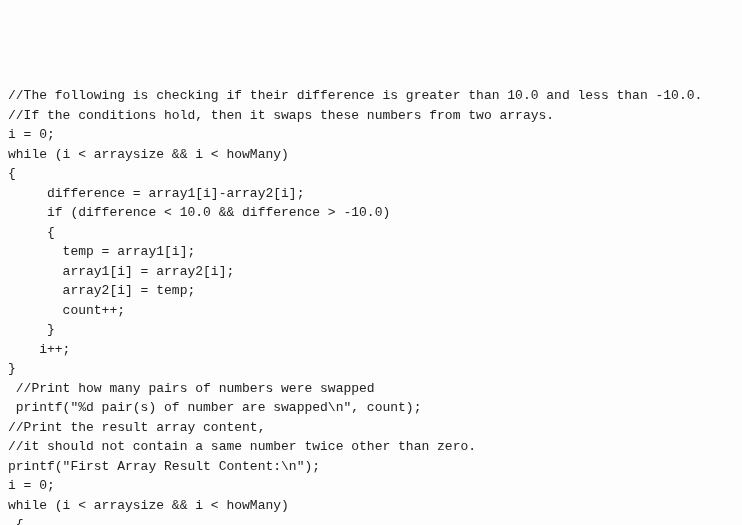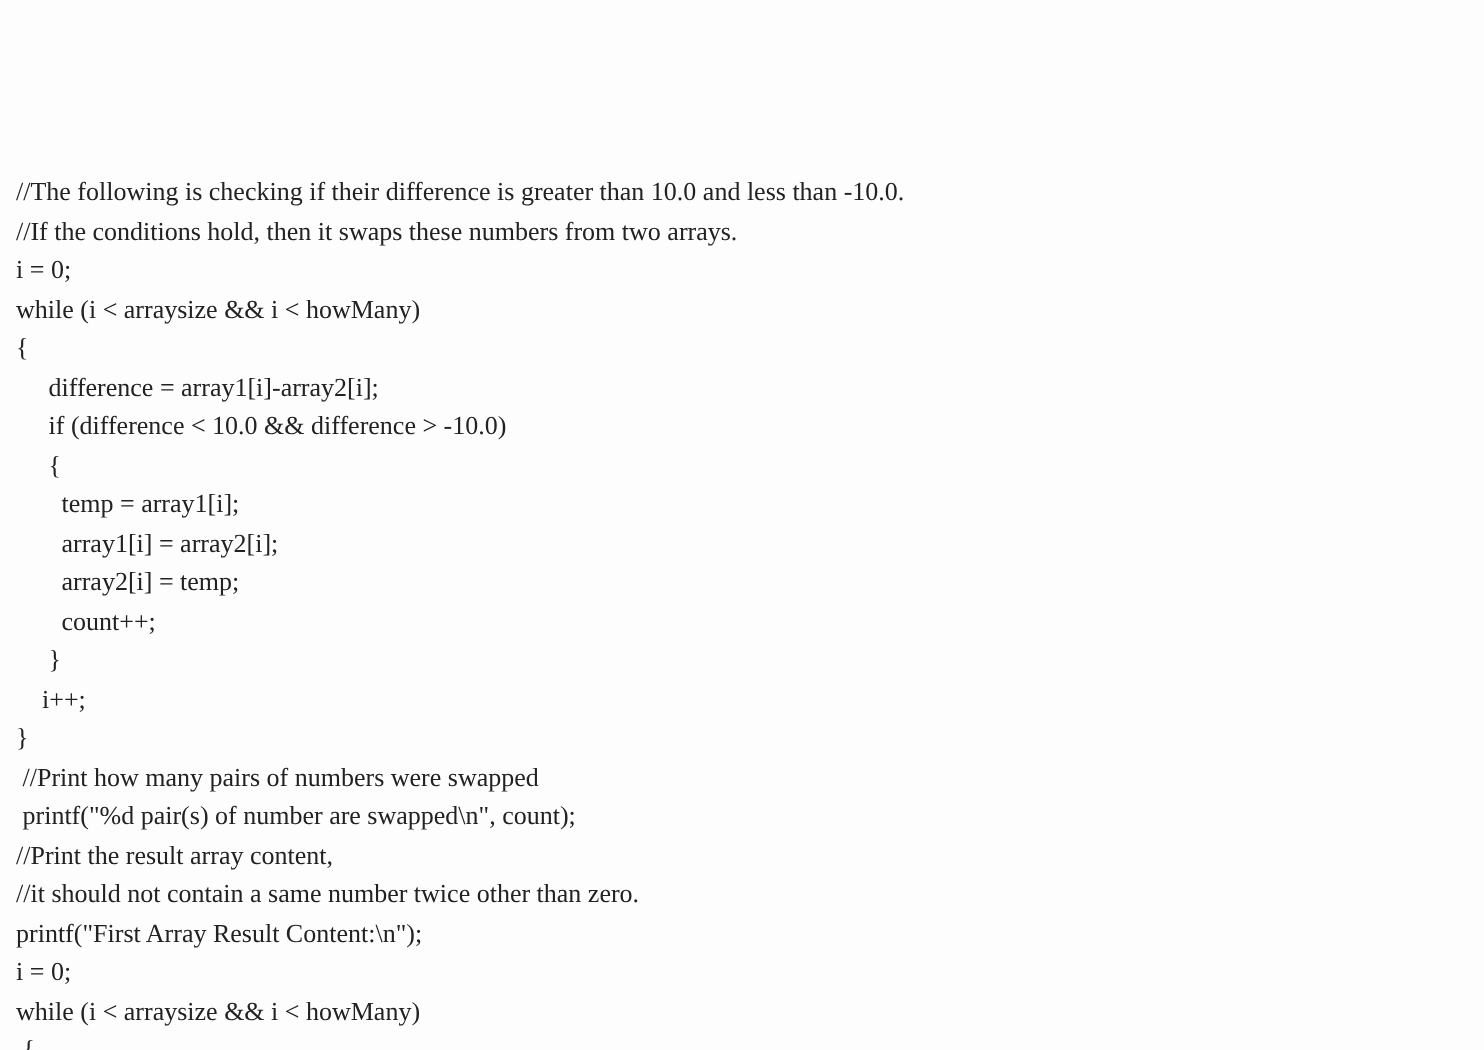--- a/index.html
+++ b/index.html
@@ -7,21 +7,20 @@
       padding: 8px;
       font-family: "Courier New", Courier, monospace;
       font-size: 13px;
       line-height: 1.5;
       background: #fdfdfd;
       color: #222;
       white-space: pre;
     }
     .code-line {
       display: block;
-      font-family: Liberation Serif, serif;
     }
   </style>
 </head>
 <body>
 
 
 
 <div><span class="code-line">//The following is checking if their difference is greater than 10.0 and less than -10.0.</span><span class="code-line">//If the conditions hold, then it swaps these numbers from two arrays.</span><span class="code-line">i = 0;</span><span class="code-line">while (i &lt; arraysize &amp;&amp; i &lt; howMany)</span><span class="code-line">{</span><span class="code-line">     difference = array1[i]-array2[i];</span><span class="code-line">     if (difference &lt; 10.0 &amp;&amp; difference &gt; -10.0)</span><span class="code-line">     {</span><span class="code-line">       temp = array1[i];</span><span class="code-line">       array1[i] = array2[i];</span><span class="code-line">       array2[i] = temp;</span><span class="code-line">       count++;</span><span class="code-line">     }</span><span class="code-line">    i++;</span><span class="code-line">}</span><span class="code-line"></span><span class="code-line"> //Print how many pairs of numbers were swapped</span><span class="code-line"> printf("%d pair(s) of number are swapped\n", count);</span><span class="code-line"></span><span class="code-line">//Print the result array content,</span><span class="code-line">//it should not contain a same number twice other than zero.</span><span class="code-line">printf("First Array Result Content:\n");</span><span class="code-line">i = 0;</span><span class="code-line">while (i &lt; arraysize &amp;&amp; i &lt; howMany)</span><span class="code-line"> {</span></div>
 
 

